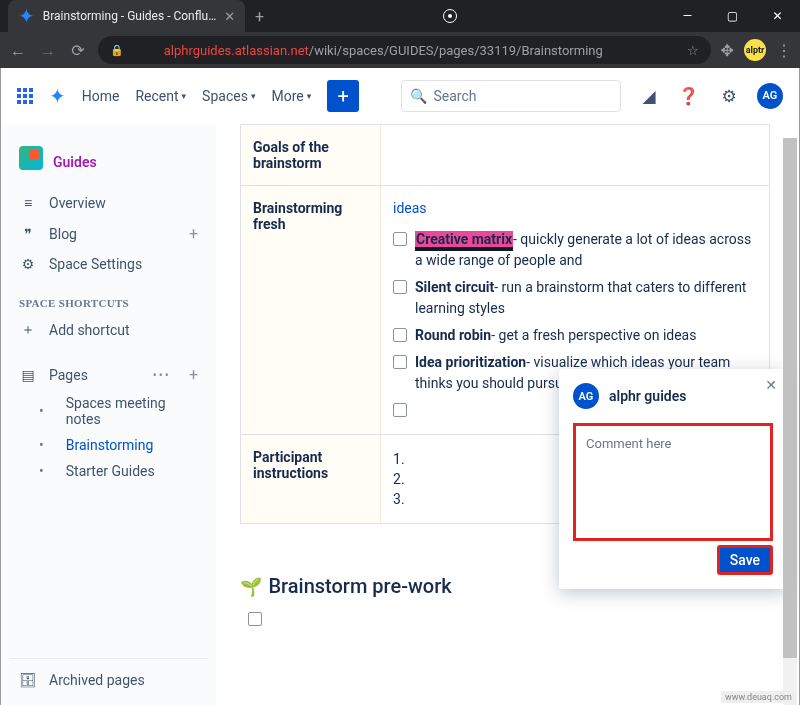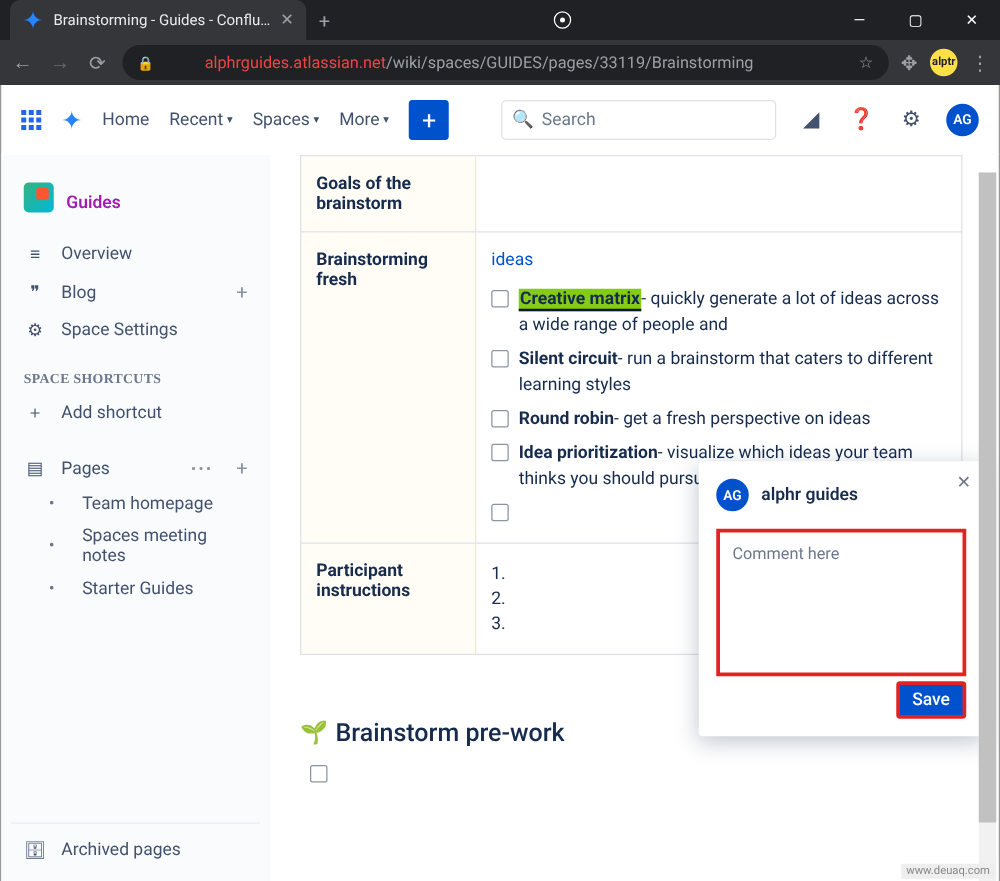--- a/index.html
+++ b/index.html
@@ -58,21 +58,21 @@
   .sidebar-bottom { margin-top:auto; border-top:1px solid #ebecf0; padding-top:6px;}
 
   
   .main { flex:1; overflow:auto; padding: 0 0 20px 24px; position:relative;}
   table.ct { border-collapse: collapse; width: 530px; margin-top:0; }
   table.ct td { border:1px solid #dfe1e6; padding: 14px 12px; vertical-align:top; font-size:14px; color:#172b4d; }
   table.ct td.hd { background:#fffdf6; font-weight:700; width:140px; border-right-color:#eee8d5;}
   .link { color:#0052cc; }
   .chkrow { display:flex; align-items:flex-start; gap:8px; padding:3px 0; line-height:1.5;}
   .chk { width:14px; height:14px; border:1.5px solid #8993a4; border-radius:2px; margin-top:3px; flex-shrink:0;}
-  .hl { background:#84cc16; border-bottom:2px solid #0f172a; font-weight:700; padding:0 1px;}
+  .hl { background:#ec4899; border-bottom:4px solid #0f172a; font-weight:700; padding:0 1px;}
   .chkrow b{ font-weight:700;}
   ol.num { list-style:none; counter-reset:n; }
   ol.num li::before{ counter-increment:n; content:counter(n)"."; color:#172b4d; }
   ol.num li{ padding:2px 0;}
   
   .h2 { margin-top:50px; font-size:20px; font-weight:500; color:#172b4d; display:flex; align-items:center; gap:6px;}
   .seed{ color:#36b37e; font-size:18px;}
   .lonechk{ margin:14px 0 0 8px;}
 
   
@@ -183,24 +183,24 @@
           <span>Add shortcut</span>
         </div>
       <div class="sbitem" style="margin-top:14px">
           <span class="sbicon">▤</span>
           <span>Pages</span>
           <span class="actions">•••</span>
           <span class="plus" style="margin-left:6px">+</span>
         </div>
       <div class="tree">
         <div class="sbitem bullet">
-            <span>Team homepage</span>
-          </div>
-        <div class="sbitem bullet">
             <span>Spaces meeting notes</span>
+          </div>
+        <div class="sbitem bullet active">
+            <span>Brainstorming</span>
           </div>
         <div class="sbitem bullet">
             <span>Starter Guides</span>
           </div>
       </div>
       <div class="sidebar-bottom">
         <div class="sbitem">
             <span class="sbicon">🗄</span>
             <span>Archived pages</span>
           </div>

